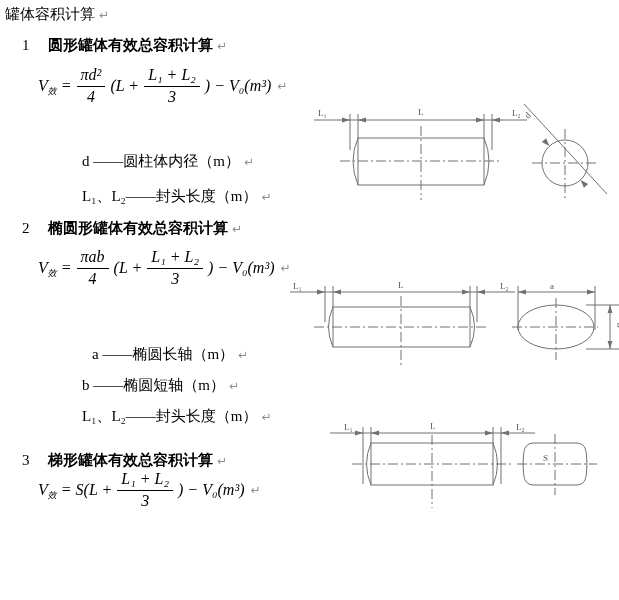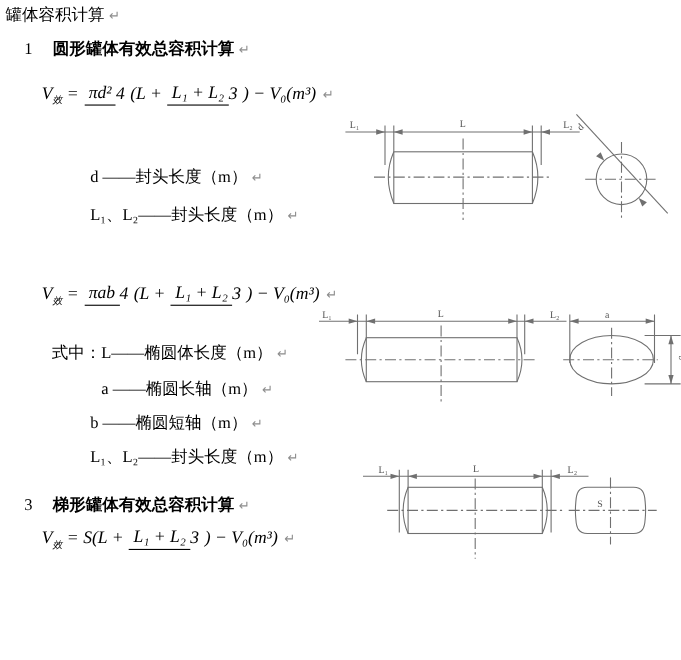--- a/index.html
+++ b/index.html
@@ -14,21 +14,21 @@
     font-family:"DejaVu Sans",sans-serif; font-style:normal;
   }
   .hnum { display:inline-block; min-width:14px; }
   .htext { margin-left:12px;font-weight:bold; }
   .formula {
     position:absolute; display:flex; align-items:center; height:44px;
     font-style:italic; font-size:16px; white-space:nowrap;
   }
   .formula .piece { margin:0 2px; }
   .vsub { font-size:9px; font-style:italic; position:relative; top:5px; margin-right:2px; }
-  .frac { display:inline-flex; align-items:center; margin:0 3px; line-height:1.15; }
+  .frac { display:inline-flex; flex-direction:column; align-items:center; margin:0 3px; line-height:1.15; }
   .frac .fnum { padding:0 4px 1px 4px; border-bottom:1px solid #000; }
   .frac .fden { padding-top:1px; }
   .drawing { position:absolute; }
   .dlabel { font-size:9px; fill:#555; font-family:"Liberation Serif","DejaVu Serif",serif; }
 </style>
 </head>
 <body>
 
 <div class="page">
 
@@ -51,47 +51,47 @@
     <span class="piece">(L +</span>
     <span class="frac">
       <span class="fnum">L₁ + L₂</span>
       <span class="fden">3</span>
     </span>
     <span class="piece">) − V₀(m³)</span>
     <span class="pmark">↵</span>
   </div>
 
   <div class="line" style="left:82px; top:151px;">
-    <span>d ——封头长度（m）</span><span class="pmark">↵</span>
+    <span>d ——圆柱体内径（m）</span><span class="pmark">↵</span>
   </div>
   <div class="line" style="left:82px; top:186px;">
     <span>L₁、L₂——封头长度（m）</span><span class="pmark">↵</span>
   </div>
 
+  <div class="line" style="left:22px; top:218px;">
+    <span class="hnum">2</span><span class="htext">椭圆形罐体有效总容积计算</span><span class="pmark">↵</span>
+  </div>
 
   <div class="formula" style="left:38px; top:246px;">
     <span>V</span>
       <span class="vsub">效</span>
     <span class="piece">=</span>
     <span class="frac">
       <span class="fnum">πab</span>
       <span class="fden">4</span>
     </span>
     <span class="piece">(L +</span>
     <span class="frac">
       <span class="fnum">L₁ + L₂</span>
       <span class="fden">3</span>
     </span>
     <span class="piece">) − V₀(m³)</span>
     <span class="pmark">↵</span>
   </div>
 
-  <div class="line" style="left:47px; top:311px;">
-    <span>式中：</span><span>L——椭圆体长度（m）</span><span class="pmark">↵</span>
-  </div>
   <div class="line" style="left:92px; top:344px;">
     <span>a ——椭圆长轴（m）</span><span class="pmark">↵</span>
   </div>
   <div class="line" style="left:82px; top:375px;">
     <span>b ——椭圆短轴（m）</span><span class="pmark">↵</span>
   </div>
   <div class="line" style="left:82px; top:406px;">
     <span>L₁、L₂——封头长度（m）</span><span class="pmark">↵</span>
   </div>
 

